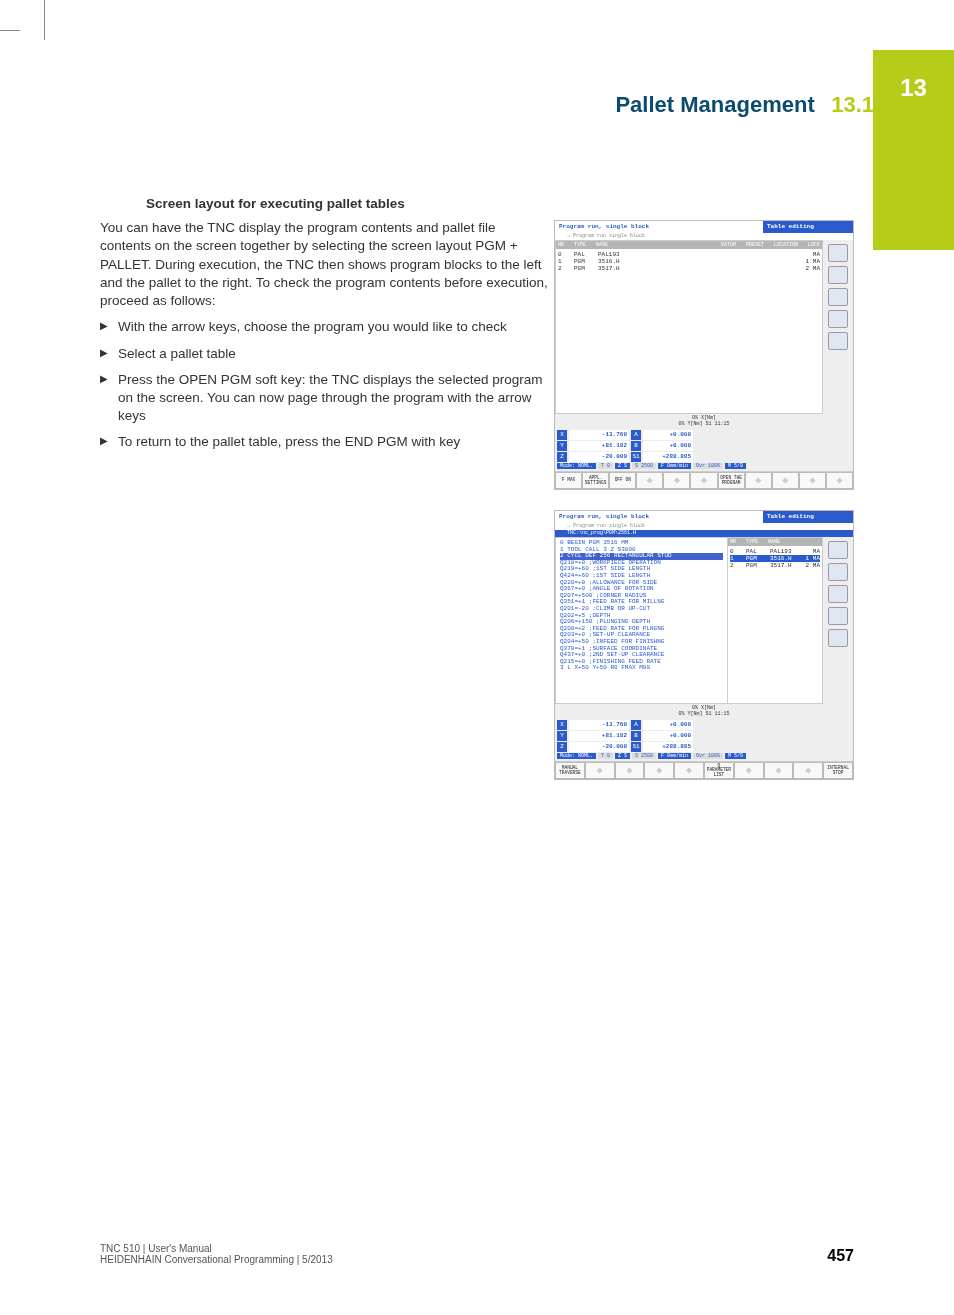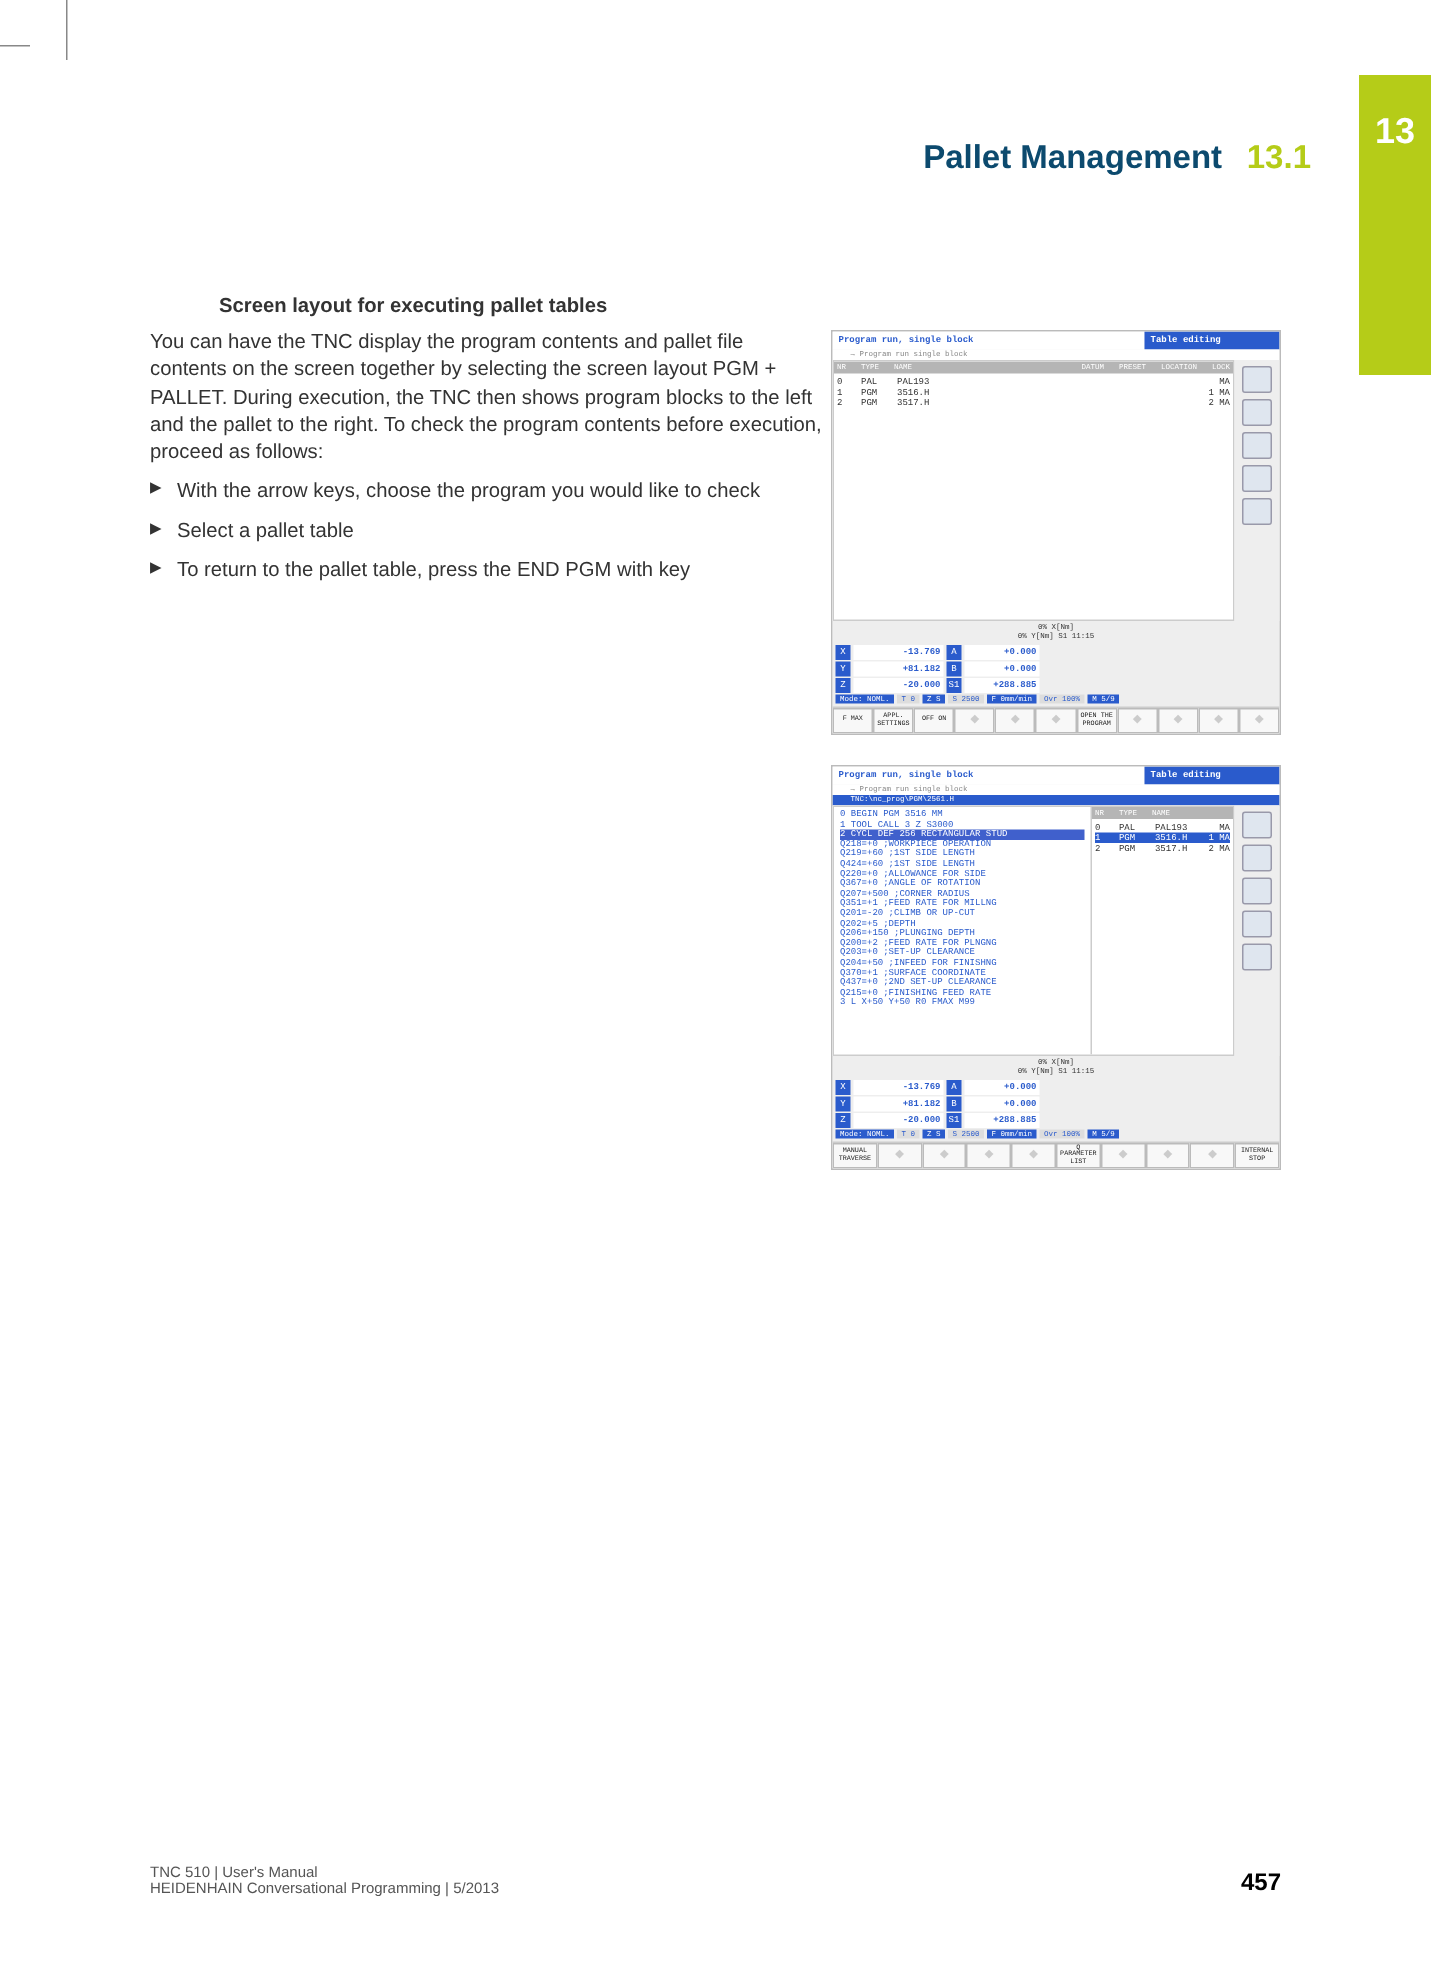--- a/index.html
+++ b/index.html
@@ -11,21 +11,21 @@
     position: relative;
     color: #222;
   }
   .crop-marks { position: absolute; top: 0; left: 0; width: 100%; height: 60px; }
   .crop-h { position: absolute; width: 20px; height: 1px; background: #888; }
   .crop-v { position: absolute; width: 1px; height: 40px; background: #888; }
 
   .side-tab {
     position: absolute;
     right: 0; top: 50px;
-    width: 48px; height: 200px;
+    width: 81px; height: 200px;
     background: #b5cc18;
     color: #fff;
     font-size: 24px;
     font-weight: bold;
     display: flex;
     align-items: flex-start;
     justify-content: center;
     padding-top: 24px;
   }
 
@@ -135,20 +135,21 @@
   <span class="title">Pallet Management</span>
   <span class="sect">13.1</span>
 </div>
 
 <div class="content">
   <h4>Screen layout for executing pallet tables</h4>
   <p>You can have the TNC display the program contents and pallet file contents on the screen together by selecting the screen layout PGM + PALLET. During execution, the TNC then shows program blocks to the left and the pallet to the right. To check the program contents before execution, proceed as follows:</p>
   <ul class="bullets">
     <li>With the arrow keys, choose the program you would like to check</li>
     <li>Select a pallet table</li>
+    <li>Press the OPEN PGM soft key: the TNC displays the selected program on the screen. You can now page through the program with the arrow keys</li>
     <li>To return to the pallet table, press the END PGM with key</li>
   </ul>
 </div>
 
 <div class="figures">
 
   <div class="fig">
     <div class="titlebar">
       <div class="tleft">Program run, single block</div>
       <div class="tright">Table editing</div>

